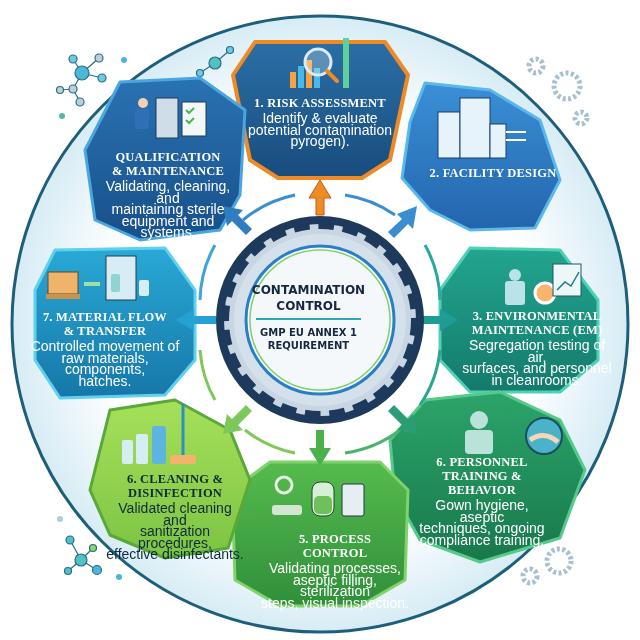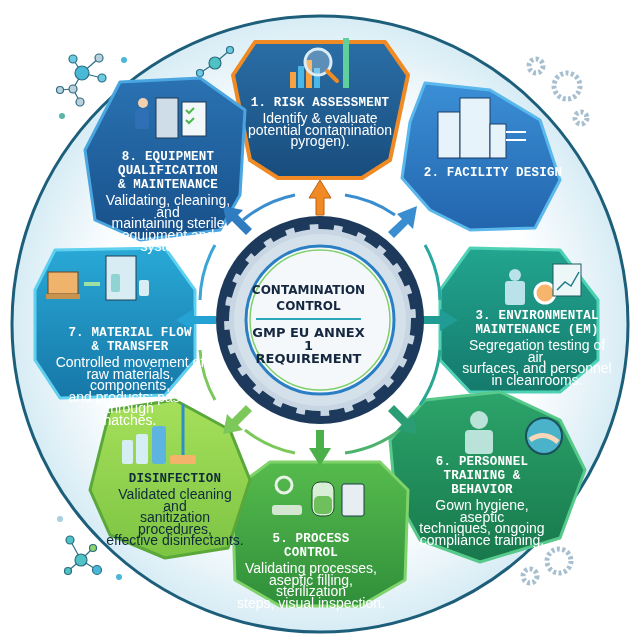--- a/index.html
+++ b/index.html
@@ -1,24 +1,24 @@
 <!DOCTYPE html>
 <html><head>
 <meta charset="utf-8">
 <style>
   html, body { margin: 0; padding: 0; background: #ffffff; }
   body { width: 640px; height: 640px; overflow: hidden; position: relative; font-family: "Liberation Sans", "DejaVu Sans", sans-serif; }
   #stage { position: absolute; left: 0; top: 0; width: 640px; height: 640px; }
   .seg { position: absolute; text-align: center; color: #ffffff; }
-  .seg .title { font-family: Liberation Mono, monospace; font-weight: bold; font-size: 12.5px; line-height: 14px; letter-spacing: 0.2px; }
+  .seg .title { font-family: Liberation Serif, serif; font-weight: bold; font-size: 12.5px; line-height: 14px; letter-spacing: 0.2px; }
   .seg .desc { font-family: "Liberation Sans", sans-serif; font-size: 14px; line-height: 11.5px; margin-top: 3px; }
   .seg.dark { color: #0f2a3a; }
   .center-text { position: absolute; left: 250px; top: 282px; width: 117px; text-align: center; color: #16283f; }
   .center-text .ctitle { font-family: "DejaVu Sans", sans-serif; font-weight: bold; font-size: 12px; line-height: 16px; }
-  .center-text .csub { font-family: "DejaVu Sans", sans-serif; font-weight: bold; font-size: 13px; line-height: 13px; margin-top: 6px; }
+  .center-text .csub { font-family: "DejaVu Sans", sans-serif; font-weight: bold; font-size: 10px; line-height: 13px; margin-top: 6px; }
   .center-text .rule { height: 1.5px; background: #2aa7b8; margin: 4px 6px 0 6px; }
 </style>
 </head>
 <body>
 
 <svg id="stage" width="640" height="640" viewBox="0 0 640 640" xmlns="http://www.w3.org/2000/svg">
   <defs>
     <linearGradient id="g1" x1="0" y1="0" x2="0" y2="1">
         <stop offset="0" stop-color="#2a6ea6"></stop>
         <stop offset="1" stop-color="#184d7d"></stop>
@@ -258,59 +258,58 @@
     <div>TRAINING &amp;</div>
     <div>BEHAVIOR</div>
   </div>
   <div class="desc">
     <div>Gown hygiene, aseptic</div>
     <div>techniques, ongoing</div>
     <div>compliance training.</div>
   </div>
 </div>
 
-<div class="seg" style="left:236px; top:532px; width:150px;">
+<div class="seg" style="left:260px; top:532px; width:150px;">
   <div class="title">
     <div>5. PROCESS</div>
     <div>CONTROL</div>
   </div>
   <div class="desc">
     <div>Validating processes,</div>
     <div>aseptic filling, sterilization</div>
     <div>steps, visual inspection.</div>
   </div>
 </div>
 
 <div class="seg dark" style="left:105px; top:472px; width:140px;">
   <div class="title">
+    <div>6. CLEANING &amp;</div>
     <div>DISINFECTION</div>
   </div>
   <div class="desc">
     <div>Validated cleaning and</div>
     <div>sanitization procedures,</div>
     <div>effective disinfectants.</div>
   </div>
 </div>
 
-<div class="seg" style="left:30px; top:326px; width:150px;margin-left:25px;">
+<div class="seg" style="left:30px; top:310px; width:150px;">
   <div class="title">
     <div>7. MATERIAL FLOW</div>
     <div>&amp; TRANSFER</div>
   </div>
   <div class="desc">
     <div>Controlled movement of</div>
     <div>raw materials, components,</div>
-    <div>and products; pass-through</div>
     <div>hatches.</div>
   </div>
 </div>
 
 <div class="seg" style="left:98px; top:150px; width:140px;">
   <div class="title">
-    <div>8. EQUIPMENT</div>
     <div>QUALIFICATION</div>
     <div>&amp; MAINTENANCE</div>
   </div>
   <div class="desc">
     <div>Validating, cleaning, and</div>
     <div>maintaining sterile</div>
     <div>equipment and</div>
     <div>systems.</div>
   </div>
 </div>

